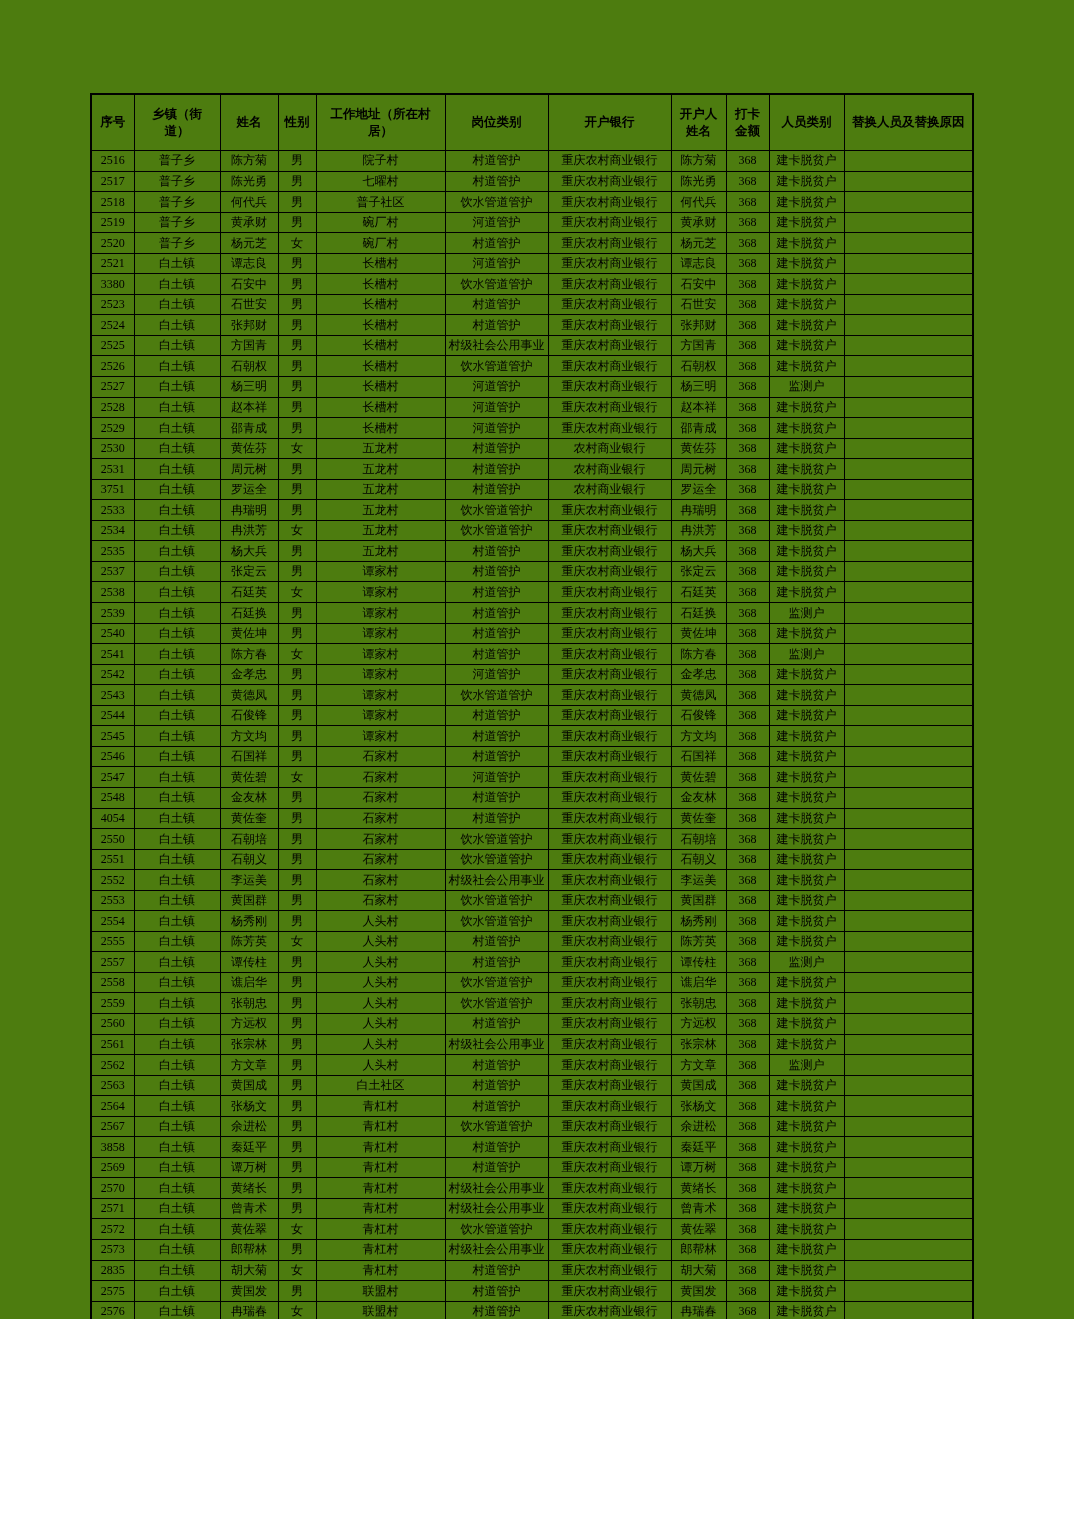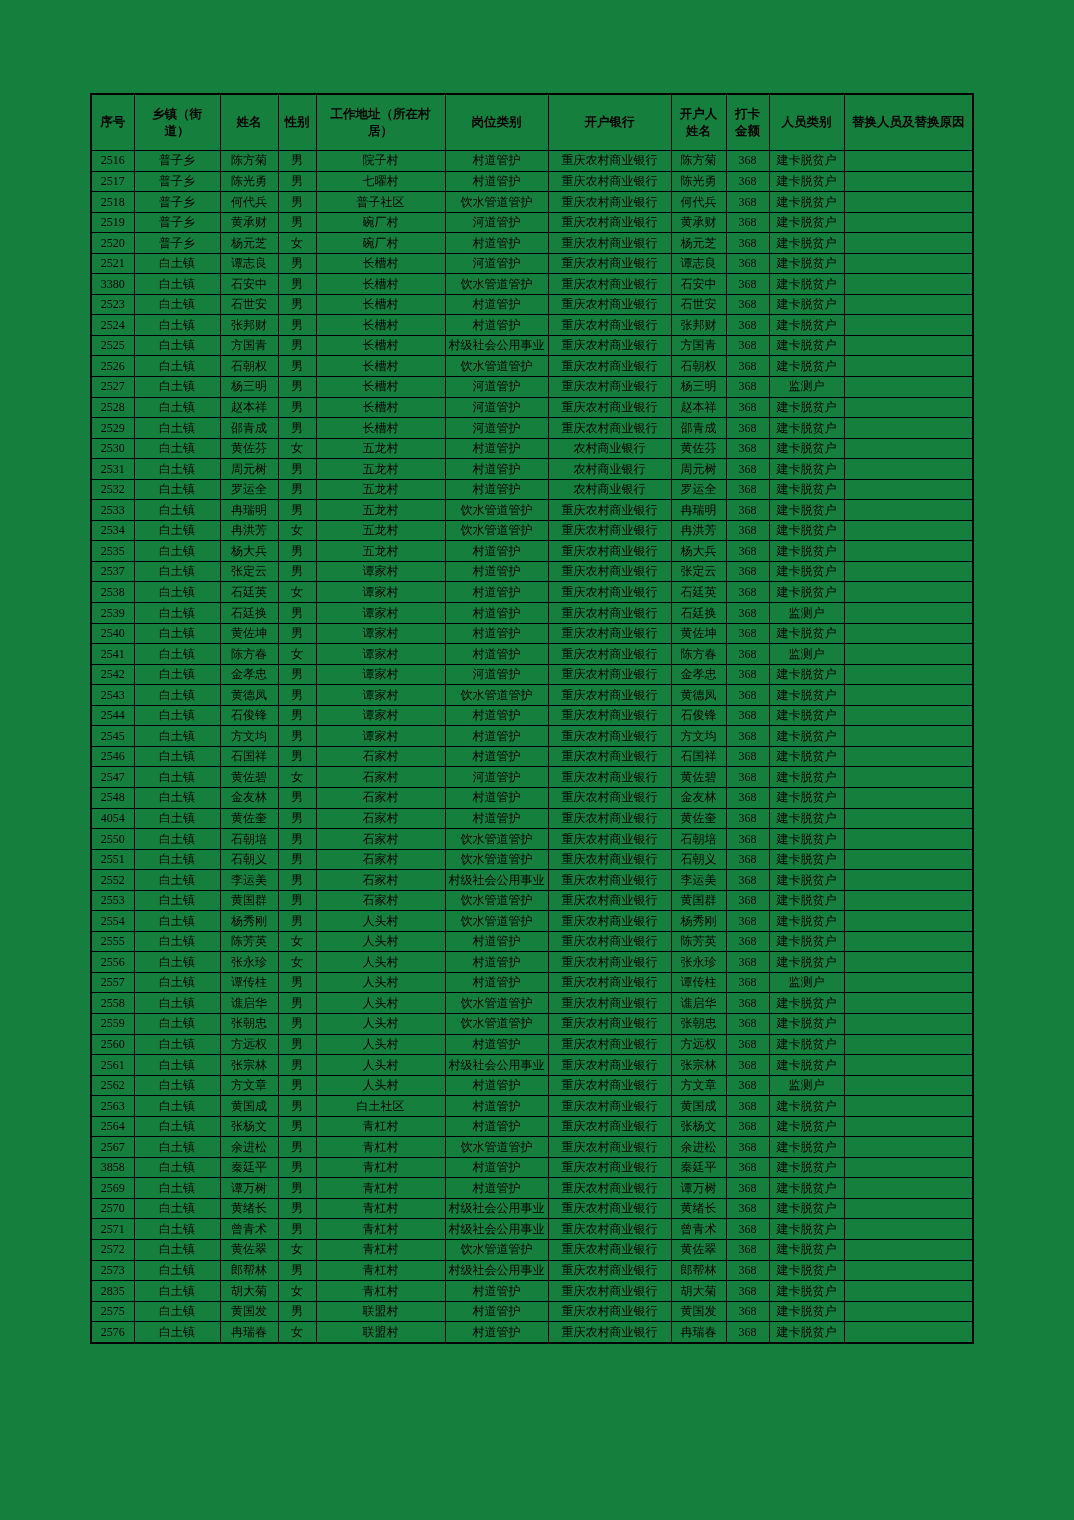--- a/index.html
+++ b/index.html
@@ -7,22 +7,22 @@
     padding: 0;
     background: #ffffff;
     width: 1074px;
     height: 1520px;
     font-family: "Liberation Serif", "DejaVu Serif", serif;
     color: #000000;
   }
   .page {
     position: relative;
     width: 1074px;
-    height: 1520px;
-    background: #15803d;
+    height: 1319px;
+    background: #4d7c0f;
     overflow: hidden;
   }
   table.roster {
     position: absolute;
     left: 90px;
     top: 93px;
     border-collapse: collapse;
     table-layout: fixed;
     width: 882px;
     border: 2px solid #000000;
@@ -290,21 +290,21 @@
           <td>男</td>
           <td>五龙村</td>
           <td>村道管护</td>
           <td>农村商业银行</td>
           <td>周元树</td>
           <td>368</td>
           <td>建卡脱贫户</td>
           <td></td>
         </tr>
         <tr>
-          <td>2532</td>
+          <td>3751</td>
           <td>白土镇</td>
           <td>罗运全</td>
           <td>男</td>
           <td>五龙村</td>
           <td>村道管护</td>
           <td>农村商业银行</td>
           <td>罗运全</td>
           <td>368</td>
           <td>建卡脱贫户</td>
           <td></td>
@@ -584,33 +584,20 @@
         </tr>
         <tr>
           <td>2555</td>
           <td>白土镇</td>
           <td>陈芳英</td>
           <td>女</td>
           <td>人头村</td>
           <td>村道管护</td>
           <td>重庆农村商业银行</td>
           <td>陈芳英</td>
-          <td>368</td>
-          <td>建卡脱贫户</td>
-          <td></td>
-        </tr>
-        <tr>
-          <td>2556</td>
-          <td>白土镇</td>
-          <td>张永珍</td>
-          <td>女</td>
-          <td>人头村</td>
-          <td>村道管护</td>
-          <td>重庆农村商业银行</td>
-          <td>张永珍</td>
           <td>368</td>
           <td>建卡脱贫户</td>
           <td></td>
         </tr>
         <tr>
           <td>2557</td>
           <td>白土镇</td>
           <td>谭传柱</td>
           <td>男</td>
           <td>人头村</td>

